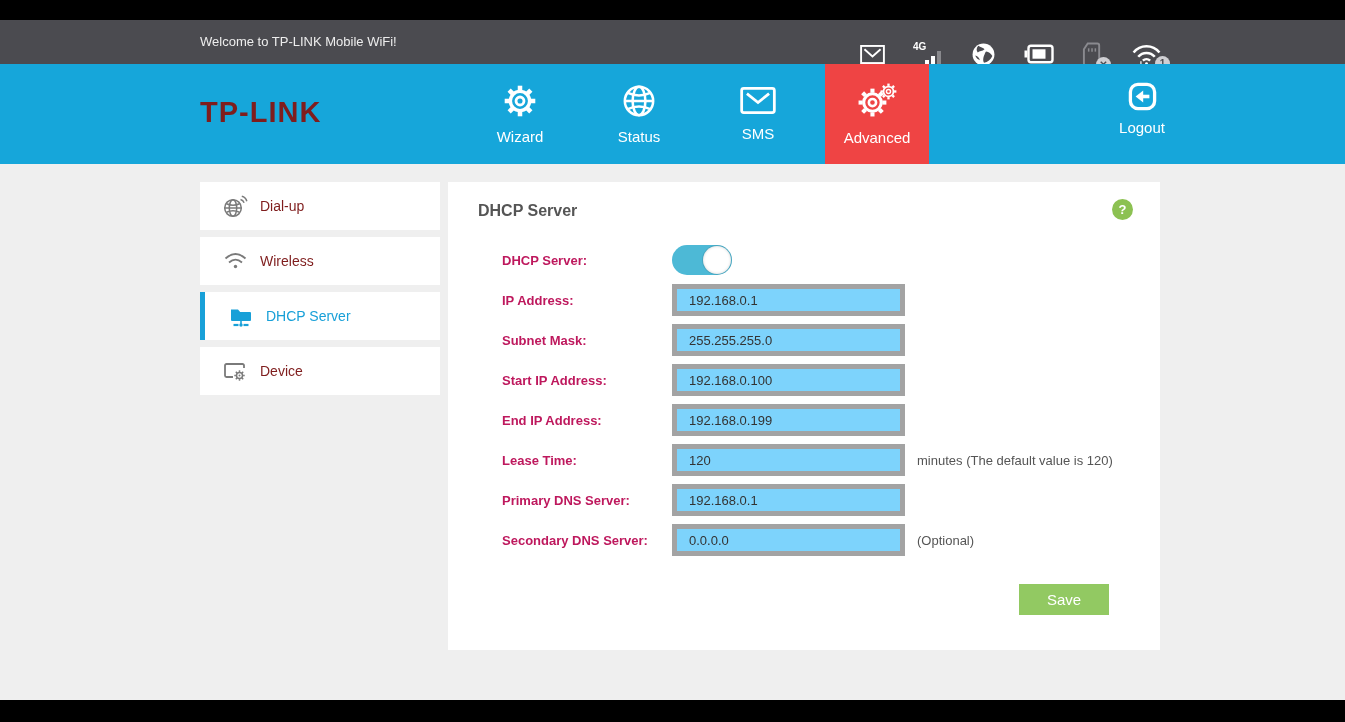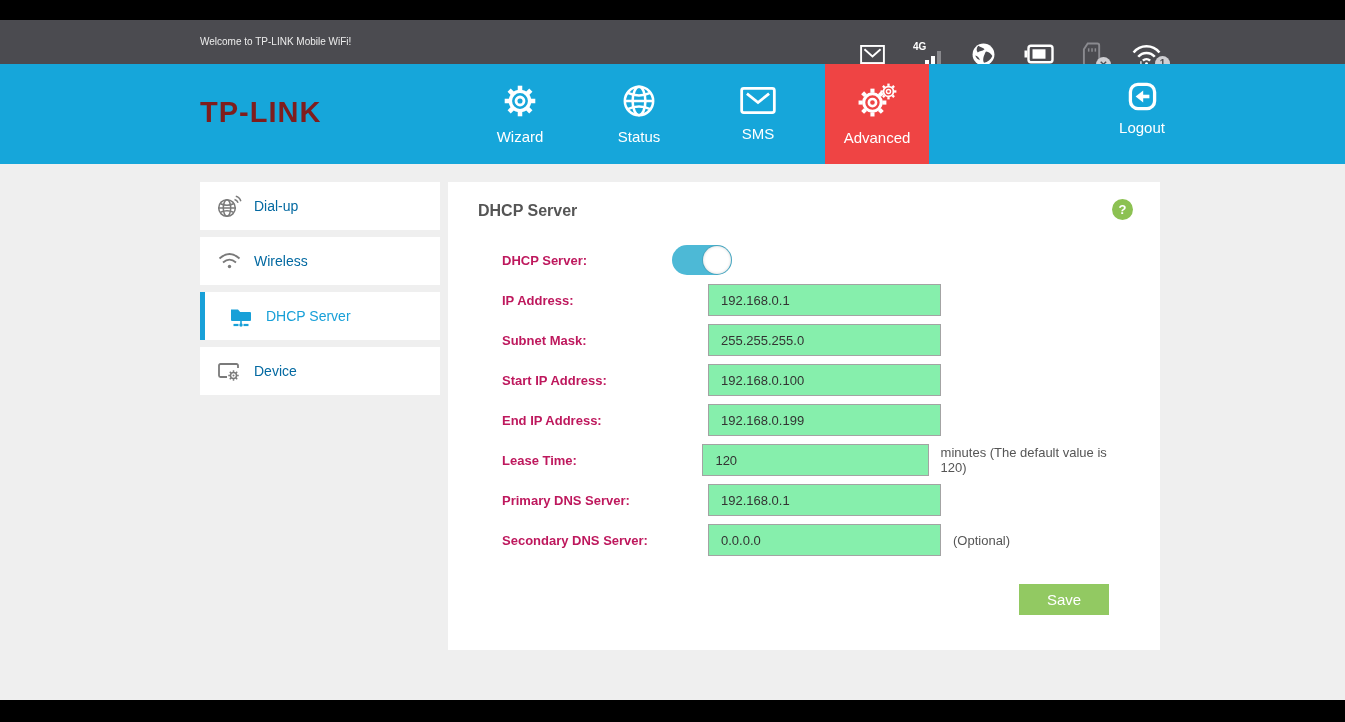--- a/index.html
+++ b/index.html
@@ -1,21 +1,21 @@
 <!DOCTYPE html>
 <html><head>
 <meta charset="utf-8">
 <style>
   * { margin:0; padding:0; box-sizing:border-box; }
   html,body { width:1345px; height:722px; background:#000; font-family:"Liberation Sans", sans-serif; }
   .screen { position:relative; width:1345px; height:722px; background:#000; overflow:hidden; }
 
   
   .statusbar { position:absolute; left:0; top:20px; width:100%; height:44px; background:#4b4b50; }
-  .welcome { position:absolute; left:200px; top:0; line-height:44px; color:#ededed; font-size:10px; }
+  .welcome { position:absolute; left:200px; top:0; line-height:44px; color:#ededed; font-size:13px; }
   .status-icons { position:absolute; right:183px; top:0; height:44px; display:flex; align-items:center; gap:28px;margin-top:12px; }
   .sicon { position:relative; display:flex; align-items:center; justify-content:center; }
   .badge { position:absolute; right:-8px; bottom:-5px; width:15px; height:15px; border-radius:50%;
            background:#cfcfd3; color:#4b4b50; font-size:10px; font-weight:bold;
            display:flex; align-items:center; justify-content:center; }
   .sig { position:relative; width:30px; height:28px; }
   .fourg { position:absolute; top:1px; left:0; font-size:10px; font-weight:bold; color:#fff; }
   .bars { position:absolute; bottom:2px; right:2px; display:flex; align-items:flex-end; gap:2px; }
   .bars i { display:block; width:4px; background:#fff; }
   .bars .b1 { height:6px; } .bars .b2 { height:10px; } .bars .b3 { height:15px; background:rgba(255,255,255,0.35); }
@@ -29,35 +29,35 @@
   .tab.active { background:#ef4444; }
   .tab-label { font-size:15px; }
   .logout { position:absolute; left:1106px; top:16px; width:72px; display:flex; flex-direction:column; align-items:center; gap:2px; color:#fff; cursor:pointer; }
   .logout-label { font-size:15px; }
 
   
   .page { position:absolute; left:0; top:164px; width:100%; height:536px; background:#efefef; }
 
   .sidebar { position:absolute; left:200px; top:18px; width:240px; }
   .side-item { height:48px; background:#fff; margin-bottom:7px; display:flex; align-items:center;
-               padding-left:15px; color:#0369a1; font-size:14px; cursor:pointer; }
+               padding-left:21px; color:#7f1d1d; font-size:14px; cursor:pointer; }
   .side-item.active { border-left:5px solid #18a0d8; padding-left:22px; color:#18a0d8; }
   .side-icon { width:28px; display:flex; justify-content:center; align-items:center; }
   .side-label { margin-left:11px; }
 
   .panel { position:absolute; left:448px; top:18px; width:712px; height:468px; background:#fff; padding:20px 30px; }
   .panel-title { font-size:16px; font-weight:bold; color:#555; }
   .help { position:absolute; top:17px; right:27px; width:21px; height:21px; border-radius:50%;
           background:#8cc152; color:#fff; font-size:13px; font-weight:bold;
           display:flex; align-items:center; justify-content:center; cursor:pointer; }
   .form { margin-top:24px; }
   .row { display:flex; align-items:center; height:32px; margin-bottom:8px; padding-left:24px; }
   .row-label { width:170px; font-size:13px; font-weight:bold; color:#be185d; }
-  .row input { width:233px; height:32px; background:#86efac; border:1px solid #a3a3a3;
-               padding:0 12px; font-size:13px; color:#333; font-family:inherit;margin-left:36px; }
+  .row input { width:233px; height:32px; background:#7dd3fc; border:5px solid #a3a3a3;
+               padding:0 12px; font-size:13px; color:#333; font-family:inherit; }
   .hint { margin-left:12px; font-size:13px; color:#555; }
   .toggle { width:60px; height:30px; border-radius:15px; background:#4db9d6; position:relative; cursor:pointer; }
   .knob { position:absolute; right:1px; top:1px; width:28px; height:28px; background:#fff; border-radius:50%;
           box-shadow:0 0 0 1px rgba(0,0,0,0.10), inset 0 0 3px rgba(0,0,0,0.18); }
   .save-row { display:flex; justify-content:flex-end; margin-top:28px; padding-right:21px; }
   .save-btn { width:90px; height:31px; background:#92c962; color:#fff; border:none; font-size:15px;
               font-family:inherit; cursor:pointer; }
   .defs { position:absolute; width:0; height:0; overflow:hidden; }
 </style>
 </head>

